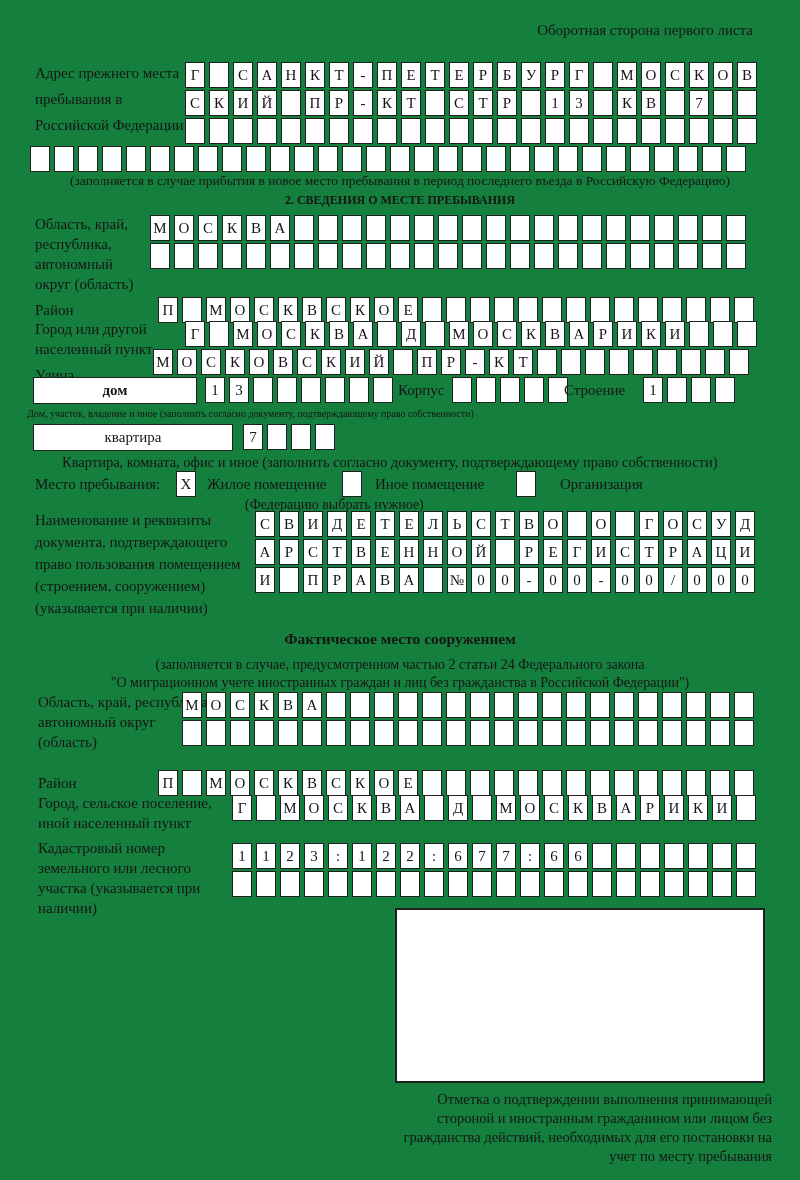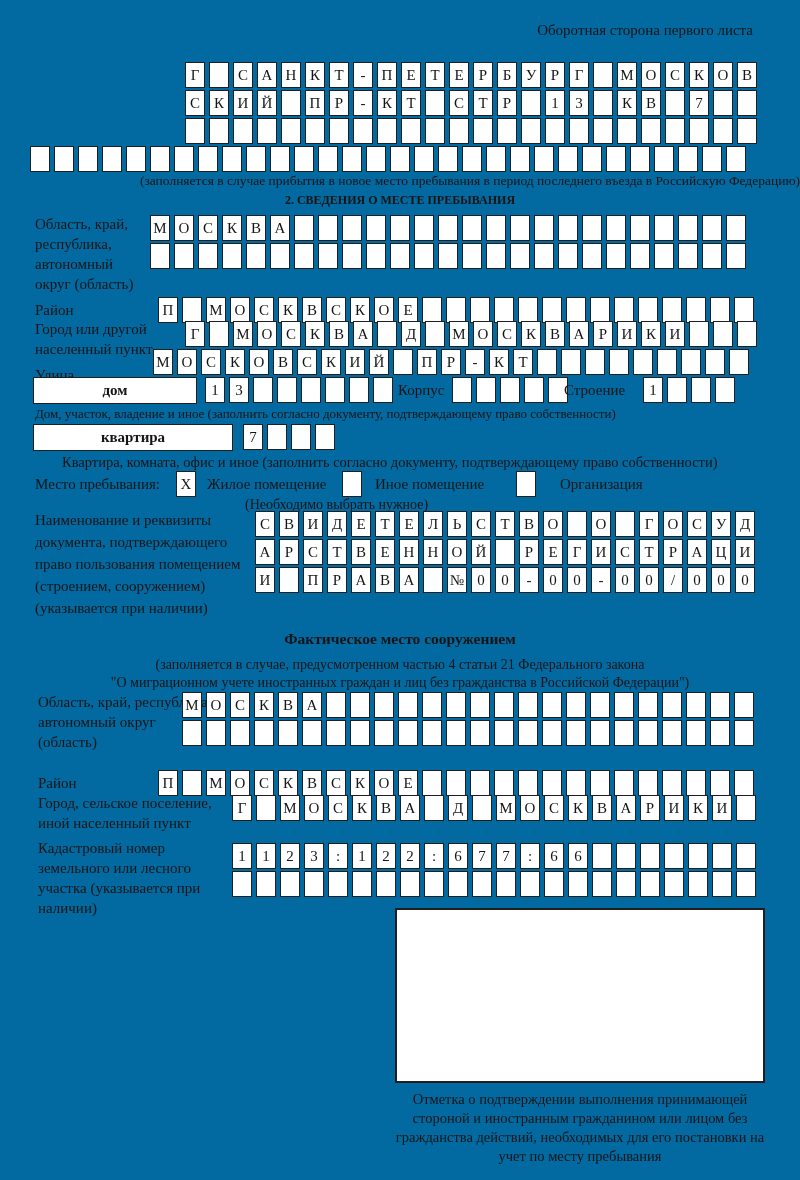--- a/index.html
+++ b/index.html
@@ -1,17 +1,17 @@
 <!DOCTYPE html>
 <html><head>
 <meta charset="utf-8">
 <style>
   html,body{margin:0;padding:0;background:#fff;}
   .page{
-    position:relative;width:800px;height:1180px;background:#0369a1;
+    position:relative;width:800px;height:1180px;background:#15803d;
     font-family:"Liberation Serif",serif;color:#151515;overflow:hidden;
   }
   .abs{position:absolute;}
   .label{font-size:15px;line-height:20px;}
   .lh22{line-height:22px;}
   .note{font-size:13.5px;line-height:17px;}
   .center{text-align:center;width:100%;left:0;}
   .heading{font-weight:bold;font-size:12px;}
   .cells{display:flex;gap:4px;}
   .cell{
@@ -30,20 +30,21 @@
   }
   .stampbox{box-sizing:border-box;border:2px solid #1f1f1f;background:#fff;}
 </style>
 </head>
 <body>
 
 <div class="page">
 
   <div class="abs label" style="top:20px;right:47px;">Оборотная сторона первого листа</div>
 
+  <div class="abs label lh22" style="left:35px;top:60px;width:150px;line-height:26px;">Адрес прежнего места пребывания в Российской Федерации</div>
   <div class="abs cells" style="left:185px;top:62px;">
       <span class="cell">Г</span>
       <span class="cell"></span>
       <span class="cell">С</span>
       <span class="cell">А</span>
       <span class="cell">Н</span>
       <span class="cell">К</span>
       <span class="cell">Т</span>
       <span class="cell">-</span>
       <span class="cell">П</span>
@@ -140,21 +141,21 @@
       <span class="cell"></span>
       <span class="cell"></span>
       <span class="cell"></span>
       <span class="cell"></span>
       <span class="cell"></span>
       <span class="cell"></span>
       <span class="cell"></span>
       <span class="cell"></span>
       <span class="cell"></span>
     </div>
-  <div class="abs note center" style="top:172px;text-align:right;">(заполняется в случае прибытия в новое место пребывания в период последнего въезда в Российскую Федерацию)</div>
+  <div class="abs note center" style="top:172px;">(заполняется в случае прибытия в новое место пребывания в период последнего въезда в Российскую Федерацию)</div>
 
   <div class="abs heading center" style="top:193px;">2. СВЕДЕНИЯ О МЕСТЕ ПРЕБЫВАНИЯ</div>
 
   <div class="abs label" style="left:35px;top:214px;width:115px;">Область, край, республика, автономный округ (область)</div>
   <div class="abs cells" style="left:150px;top:215px;">
       <span class="cell">М</span>
       <span class="cell">О</span>
       <span class="cell">С</span>
       <span class="cell">К</span>
       <span class="cell">В</span>
@@ -312,39 +313,39 @@
       <span class="cell"></span>
       <span class="cell"></span>
     </div>
   <div class="abs label" style="left:564px;top:380px;">Строение</div>
   <div class="abs cells" style="left:643px;top:377px;">
       <span class="cell">1</span>
       <span class="cell"></span>
       <span class="cell"></span>
       <span class="cell"></span>
     </div>
-  <div class="abs label" style="left:35px;top:404px;width:740px;font-size:13px;">Дом, участок, владение и иное (заполнить согласно документу, подтверждающему право собственности)</div>
-
-  <div class="abs namedbox" style="left:33px;top:424px;width:200px;font-weight:bold;">квартира</div>
+  <div class="abs label" style="left:27px;top:404px;width:740px;font-size:10px;">Дом, участок, владение и иное (заполнить согласно документу, подтверждающему право собственности)</div>
+
+  <div class="abs namedbox" style="left:33px;top:424px;width:200px;">квартира</div>
   <div class="abs cells" style="left:243px;top:424px;">
       <span class="cell">7</span>
       <span class="cell"></span>
       <span class="cell"></span>
       <span class="cell"></span>
     </div>
   <div class="abs label" style="left:35px;top:452px;width:740px;font-size:14.5px;margin-left:27px;">Квартира, комната, офис и иное (заполнить согласно документу, подтверждающему право собственности)</div>
 
   <div class="abs label" style="left:35px;top:474px;">Место пребывания:</div>
   <span class="abs cbox" style="left:176px;top:471px;">X</span>
   <div class="abs label" style="left:207px;top:474px;">Жилое помещение</div>
   <span class="abs cbox" style="left:342px;top:471px;"></span>
   <div class="abs label" style="left:375px;top:474px;">Иное помещение</div>
   <span class="abs cbox" style="left:516px;top:471px;"></span>
   <div class="abs label" style="left:560px;top:474px;">Организация</div>
-  <div class="abs" style="left:245px;top:497px;font-size:14px;">(Необходимо выбрать нужное)</div>
+  <div class="abs" style="left:245px;top:497px;font-size:14px;">(Федерацию выбрать нужное)</div>
 
   <div class="abs label lh22" style="left:35px;top:509px;width:215px;">Наименование и реквизиты документа, подтверждающего право пользования помещением (строением, сооружением) (указывается при наличии)</div>
   <div class="abs cells" style="left:255px;top:511px;">
       <span class="cell">С</span>
       <span class="cell">В</span>
       <span class="cell">И</span>
       <span class="cell">Д</span>
       <span class="cell">Е</span>
       <span class="cell">Т</span>
       <span class="cell">Е</span>
@@ -404,21 +405,21 @@
       <span class="cell">-</span>
       <span class="cell">0</span>
       <span class="cell">0</span>
       <span class="cell">/</span>
       <span class="cell">0</span>
       <span class="cell">0</span>
       <span class="cell">0</span>
     </div>
 
   <div class="abs heading center" style="top:630px;font-size:15.5px;">Фактическое место сооружением</div>
-  <div class="abs note center" style="top:656px;font-size:14px;">(заполняется в случае, предусмотренном частью 4 статьи 21 Федерального закона</div>
+  <div class="abs note center" style="top:656px;font-size:14px;">(заполняется в случае, предусмотренном частью 2 статьи 24 Федерального закона</div>
   <div class="abs note center" style="top:674px;font-size:14px;">"О миграционном учете иностранных граждан и лиц без гражданства в Российской Федерации")</div>
 
   <div class="abs label" style="left:38px;top:692px;width:175px;">Область, край, республика, автономный округ (область)</div>
   <div class="abs cells" style="left:182px;top:692px;">
       <span class="cell">М</span>
       <span class="cell">О</span>
       <span class="cell">С</span>
       <span class="cell">К</span>
       <span class="cell">В</span>
       <span class="cell">А</span>
@@ -567,15 +568,15 @@
       <span class="cell"></span>
       <span class="cell"></span>
       <span class="cell"></span>
       <span class="cell"></span>
       <span class="cell"></span>
       <span class="cell"></span>
       <span class="cell"></span>
     </div>
 
   <div class="abs stampbox" style="left:395px;top:908px;width:370px;height:175px;"></div>
-  <div class="abs" style="left:388px;top:1090px;width:384px;text-align:center;font-size:14.5px;line-height:19px;">Отметка о подтверждении выполнения принимающей стороной и иностранным гражданином или лицом без гражданства действий, необходимых для его постановки на учет по месту пребывания</div>
+  <div class="abs" style="left:388px;top:1090px;width:384px;text-align:right;font-size:14.5px;line-height:19px;">Отметка о подтверждении выполнения принимающей стороной и иностранным гражданином или лицом без гражданства действий, необходимых для его постановки на учет по месту пребывания</div>
 
 </div>
 
 </body></html>

